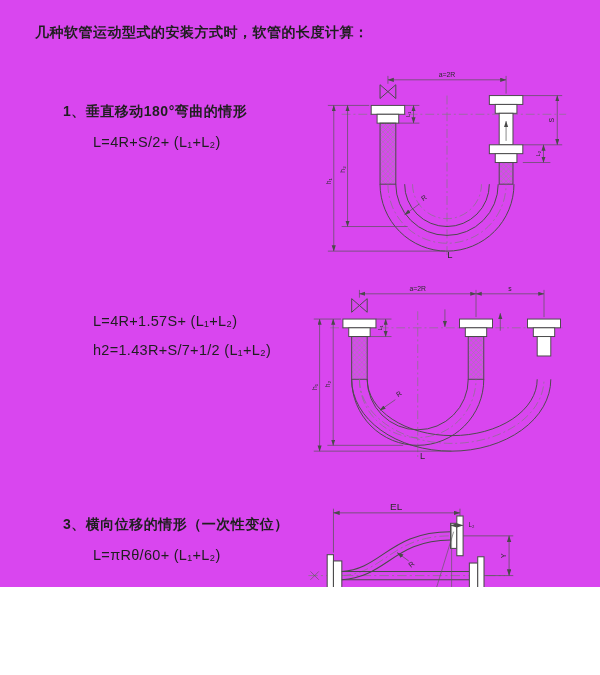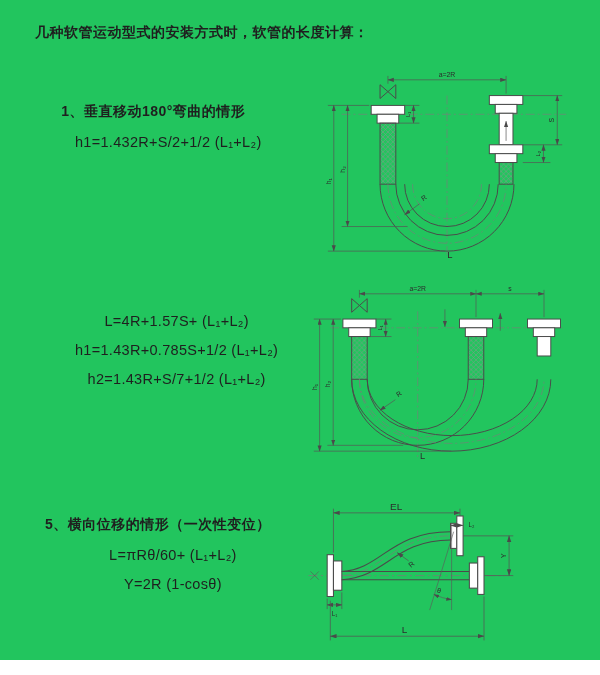--- a/index.html
+++ b/index.html
@@ -1,24 +1,24 @@
 <!DOCTYPE html>
 <html><head>
 <meta charset="utf-8">
 <style>
   html,body{margin:0;padding:0;background:#ffffff;}
   .page{
-    position:relative;width:600px;height:660px;background:#22c55e;
+    position:relative;width:600px;height:587px;background:#d946ef;
     font-family:"Liberation Sans","DejaVu Sans",sans-serif;color:#1f1f1f;overflow:hidden;
   }
   .title{
     position:absolute;left:35px;top:24px;font-size:14px;font-weight:bold;
     letter-spacing:.5px;white-space:nowrap;
   }
-  .section{position:absolute;left:45px;text-align:center;}
+  .section{position:absolute;left:63px;}
   .sec1{top:103px;} .sec2{top:300px;} .sec3{top:516px;}
   .heading{font-size:14px;font-weight:bold;letter-spacing:.5px;white-space:nowrap;}
   .formula{font-size:14.5px;margin:13px 0 0 30px;letter-spacing:.3px;white-space:nowrap;}
   .diag{position:absolute;}
   .d1{left:314px;top:68px;} .d2{left:306px;top:282px;} .d3{left:300px;top:500px;}
   
   .ol{fill:none;stroke:#4a4a4a;stroke-width:1;}          
   .fl{fill:#ffffff;stroke:#4a4a4a;stroke-width:1;}       
   .dl{fill:none;stroke:#555;stroke-width:.7;}            
   .cl{fill:none;stroke:#7a7a7a;stroke-width:.65;stroke-dasharray:9 3 2 3;} 
@@ -29,21 +29,21 @@
 </style>
 </head>
 <body>
 
 <div class="page">
 
   <div class="title">几种软管运动型式的安装方式时，软管的长度计算：</div>
 
   <div class="section sec1">
     <div class="heading">1、垂直移动180°弯曲的情形</div>
-    <div class="formula">h1=1.432R+S/2+1/2 (L₁+L₂)</div>
+    <div class="formula">L=4R+S/2+ (L₁+L₂)</div>
   </div>
 
   <svg class="diag d1" width="266" height="192" viewBox="0 0 270 195">
     <defs>
       <marker id="m1a" markerWidth="9" markerHeight="8" refX="8.5" refY="3" orient="auto-start-reverse">
         <path d="M0 0 L9 3 L0 6 Z" fill="#4a4a4a"></path>
       </marker>
       <pattern id="m1h" patternUnits="userSpaceOnUse" width="5" height="5">
         <path d="M0 0 L5 5 M5 0 L0 5" stroke="#909090" stroke-width=".5"></path>
       </pattern>
@@ -125,21 +125,20 @@
     <g>
       <line class="dl" x1="107" y1="138" x2="92" y2="149" marker-end="url(#m1a)"></line>
       <text class="dt" x="113" y="134" transform="rotate(-35 113 134)">R</text>
     </g>
 
     <text class="dt big" x="138" y="193">L</text>
   </svg>
 
   <div class="section sec2">
     <div class="formula">L=4R+1.57S+ (L₁+L₂)</div>
-    <div class="formula">h1=1.43R+0.785S+1/2 (L₁+L₂)</div>
     <div class="formula">h2=1.43R+S/7+1/2 (L₁+L₂)</div>
   </div>
 
   <svg class="diag d2" width="272" height="180" viewBox="0 0 280 185">
     <defs>
       <marker id="m2a" markerWidth="9" markerHeight="8" refX="8.5" refY="3" orient="auto-start-reverse">
         <path d="M0 0 L9 3 L0 6 Z" fill="#4a4a4a"></path>
       </marker>
       <pattern id="m2h" patternUnits="userSpaceOnUse" width="5" height="5">
         <path d="M0 0 L5 5 M5 0 L0 5" stroke="#909090" stroke-width=".5"></path>
@@ -225,23 +224,22 @@
 
     <g>
       <line class="dl" x1="92" y1="121" x2="76" y2="132" marker-end="url(#m2a)"></line>
       <text class="dt" x="97" y="117" transform="rotate(-35 97 117)">R</text>
     </g>
 
     <text class="dt big" x="120" y="182">L</text>
   </svg>
 
   <div class="section sec3">
-    <div class="heading">5、横向位移的情形（一次性变位）</div>
+    <div class="heading">3、横向位移的情形（一次性变位）</div>
     <div class="formula">L=πRθ/60+ (L₁+L₂)</div>
-    <div class="formula">Y=2R (1-cosθ)</div>
   </div>
 
   <svg class="diag d3" width="230" height="147" viewBox="0 0 220 140">
     <defs>
       <marker id="m3a" markerWidth="9" markerHeight="8" refX="8.5" refY="3" orient="auto-start-reverse">
         <path d="M0 0 L9 3 L0 6 Z" fill="#4a4a4a"></path>
       </marker>
     </defs>
 
     <g>

